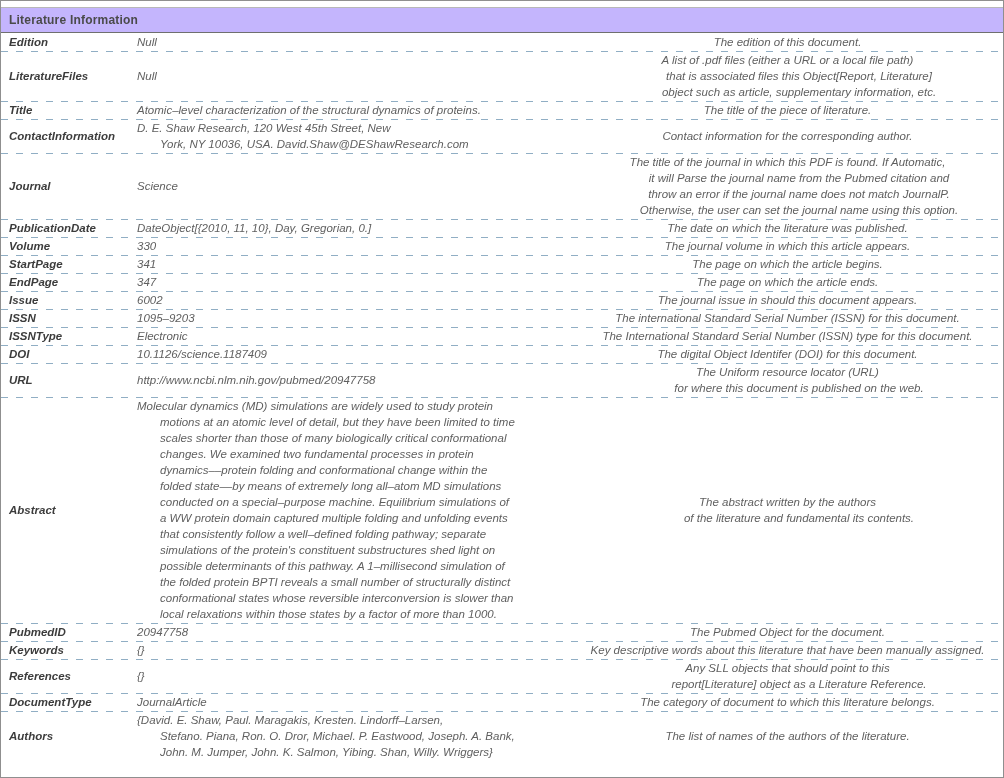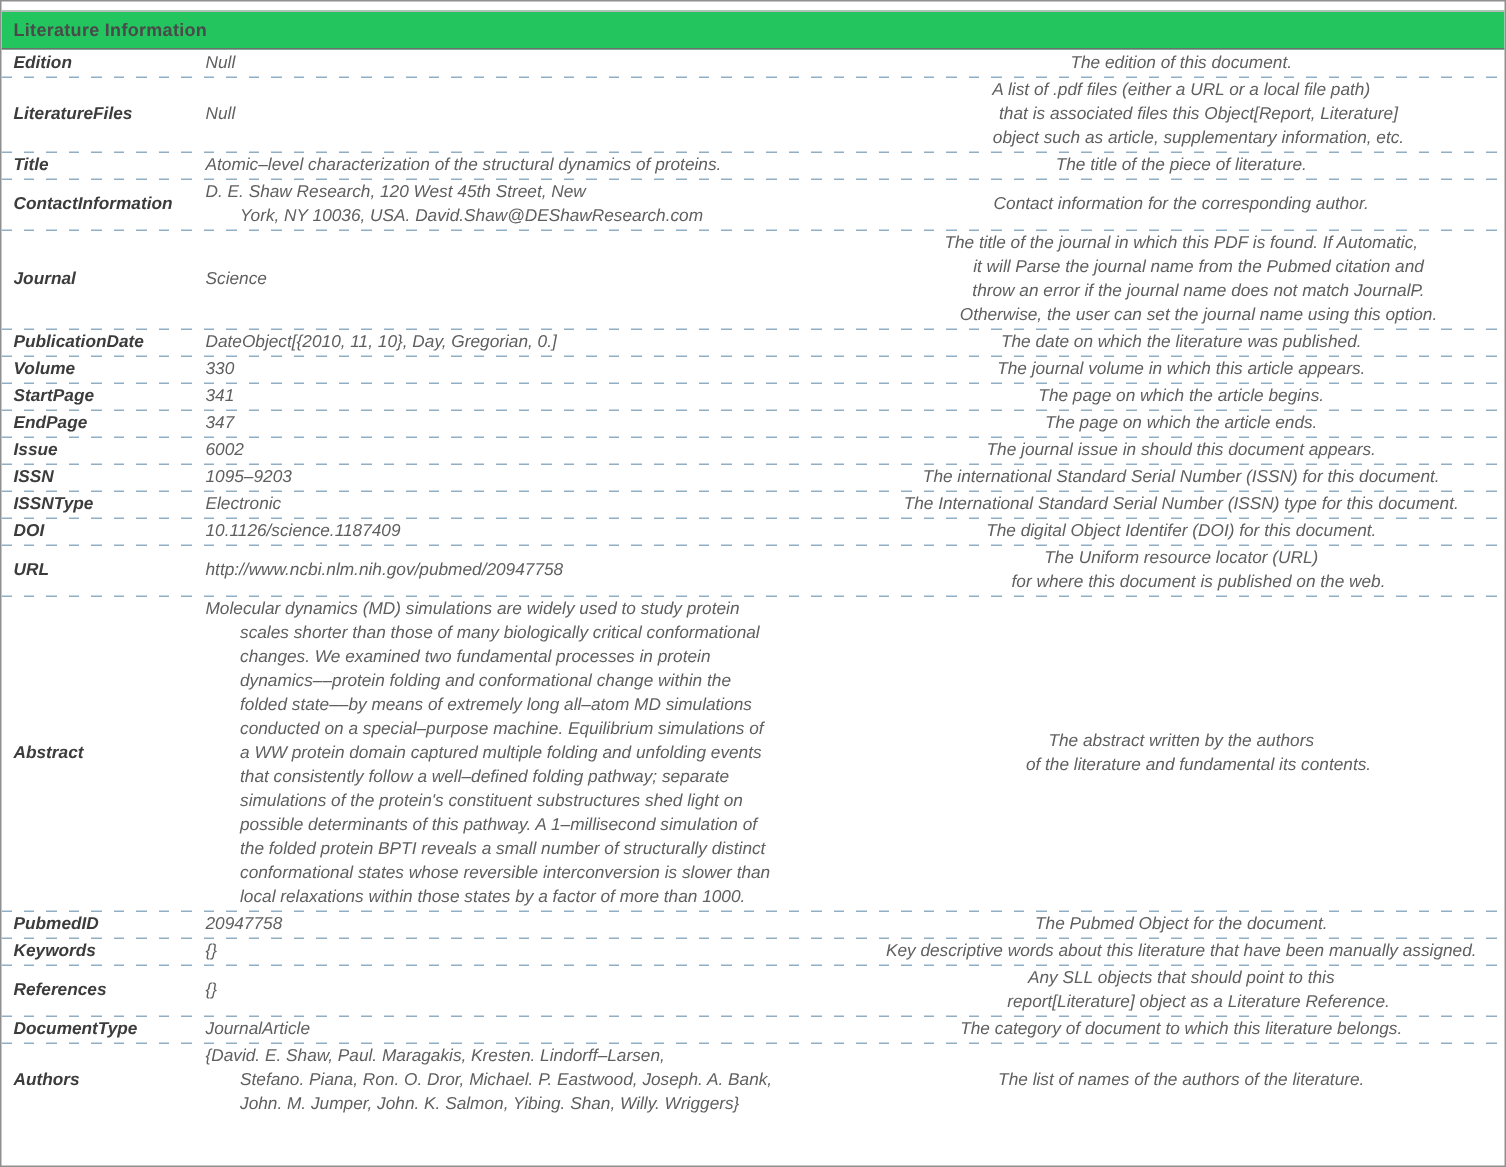--- a/index.html
+++ b/index.html
@@ -8,21 +8,21 @@
     position:relative;
     width:1004px;height:778px;
     box-sizing:border-box;
     border:1px solid #8f8f8f;
     background:#ffffff;
     padding-top:6px;
     overflow:hidden;
   }
   .header-bar{
     height:24px;
-    background:#22c55e;
+    background:#c4b5fd;
     border-top:1px solid #b8b8b8;
     border-bottom:1px solid #6f6f6f;
     display:flex;align-items:center;
     padding-left:8px;
     font-size:12px;font-weight:bold;color:#4a4a4a;
     letter-spacing:0.2px;
   }
   .rows{width:100%;font-style:italic;}
   .row{
     display:flex;
@@ -186,20 +186,21 @@
         </div>
         <div class="cell desc">
           <div class="line">The Uniform resource locator (URL)</div>
           <div class="line cont">for where this document is published on the web.</div>
         </div>
       </div>
       <div class="row">
         <div class="cell name">Abstract</div>
         <div class="cell value">
           <div class="line">Molecular dynamics (MD) simulations are widely used to study protein</div>
+          <div class="line cont">motions at an atomic level of detail, but they have been limited to time</div>
           <div class="line cont">scales shorter than those of many biologically critical conformational</div>
           <div class="line cont">changes. We examined two fundamental processes in protein</div>
           <div class="line cont">dynamics––protein folding and conformational change within the</div>
           <div class="line cont">folded state––by means of extremely long all–atom MD simulations</div>
           <div class="line cont">conducted on a special–purpose machine. Equilibrium simulations of</div>
           <div class="line cont">a WW protein domain captured multiple folding and unfolding events</div>
           <div class="line cont">that consistently follow a well–defined folding pathway; separate</div>
           <div class="line cont">simulations of the protein's constituent substructures shed light on</div>
           <div class="line cont">possible determinants of this pathway. A 1–millisecond simulation of</div>
           <div class="line cont">the folded protein BPTI reveals a small number of structurally distinct</div>

